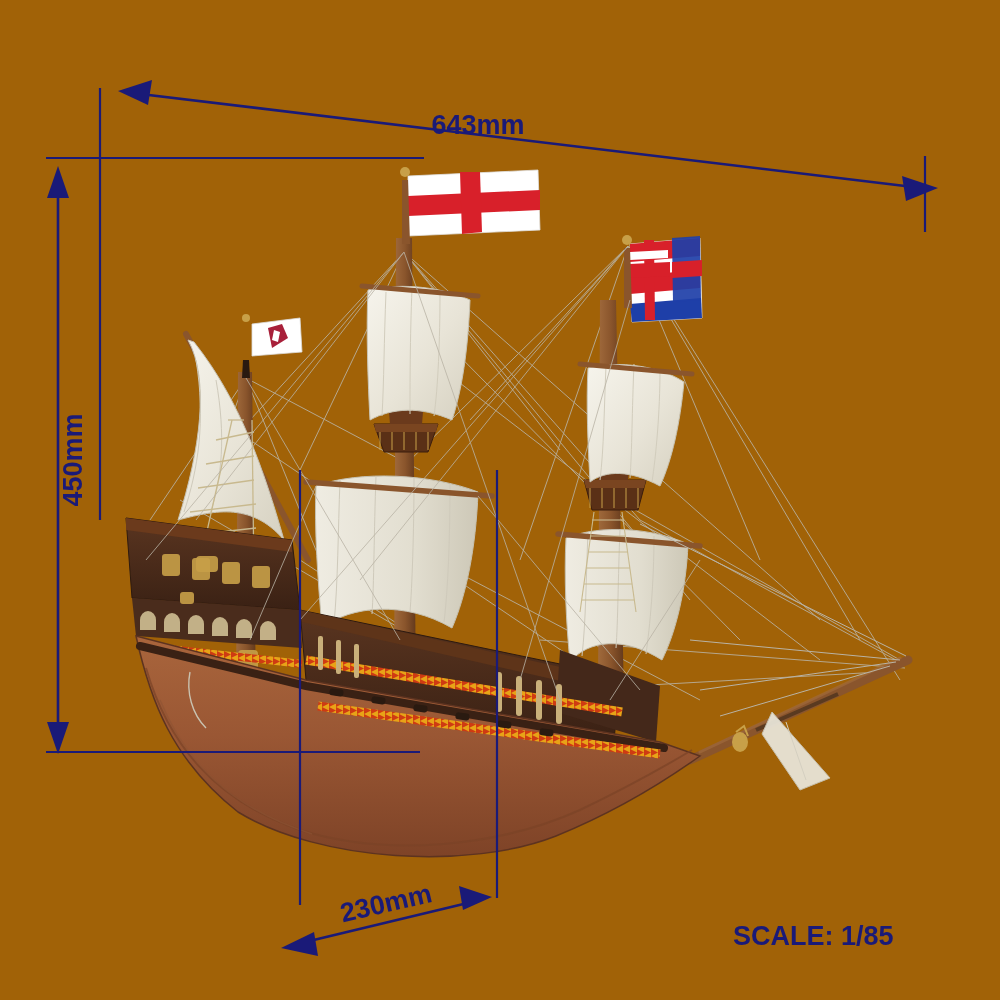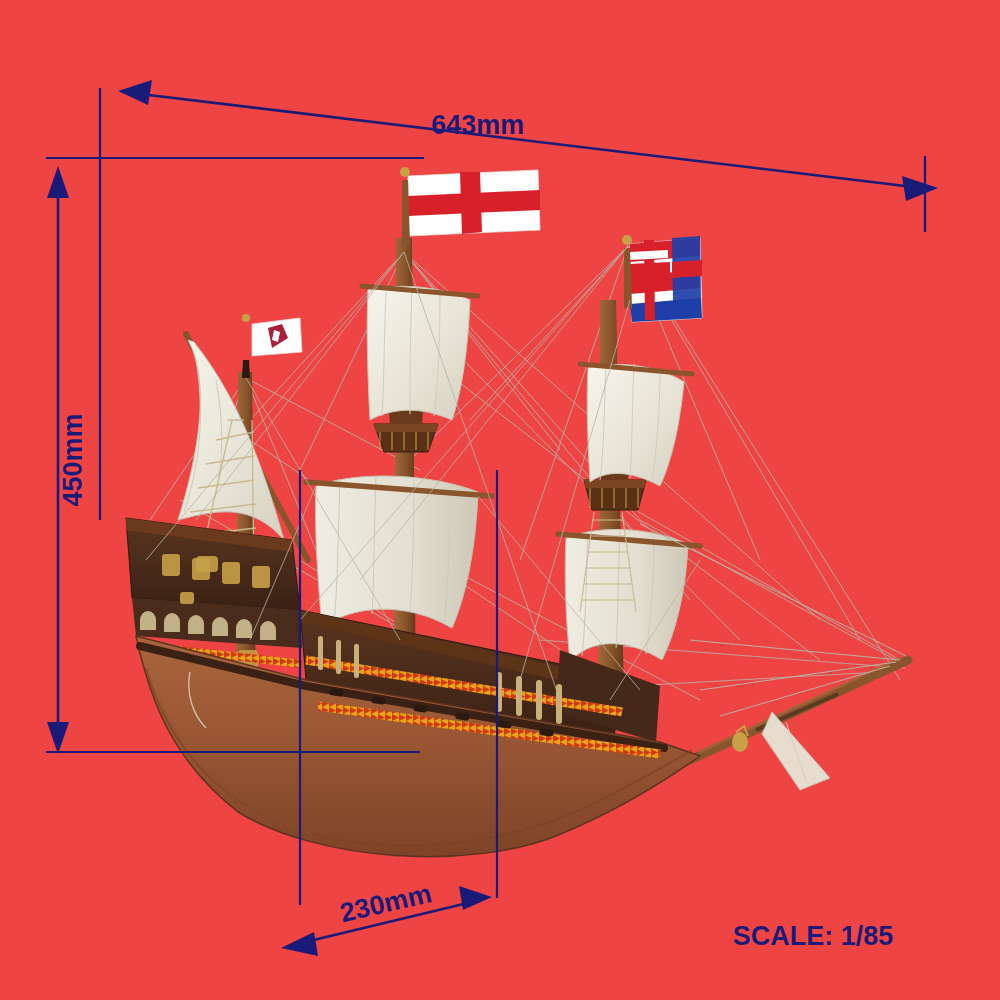--- a/index.html
+++ b/index.html
@@ -1,17 +1,17 @@
 <!DOCTYPE html>
 <html><head>
 <meta charset="utf-8">
 <style>
   html,body{margin:0;padding:0;background:#ffffff;}
   body{width:1000px;height:1000px;font-family:"Liberation Sans",sans-serif;overflow:hidden;}
-  #stage{position:relative;width:1000px;height:1000px;background:#ef4444;text-decoration:underline;}
+  #stage{position:relative;width:1000px;height:1000px;background:#a16207;text-decoration:underline;}
   svg.layer{position:absolute;left:0;top:0;width:1000px;height:1000px;}
   #dim-layer{z-index:40;}
   #ship-layer{z-index:20;}
   .dim-text{font-family:"Liberation Sans",sans-serif;font-weight:bold;fill:#1a1a78;}
   .dim-643{font-size:27px;}
   .dim-450{font-size:27px;}
   .dim-230{font-size:27px;}
   .scale-text{font-size:27px;font-family:"Liberation Sans",sans-serif;font-weight:bold;fill:#1a1a78;}
   .dimline{stroke:#1a1a78;stroke-width:2.6;fill:none;}
   .extline{stroke:#1a1a78;stroke-width:2.2;fill:none;}

